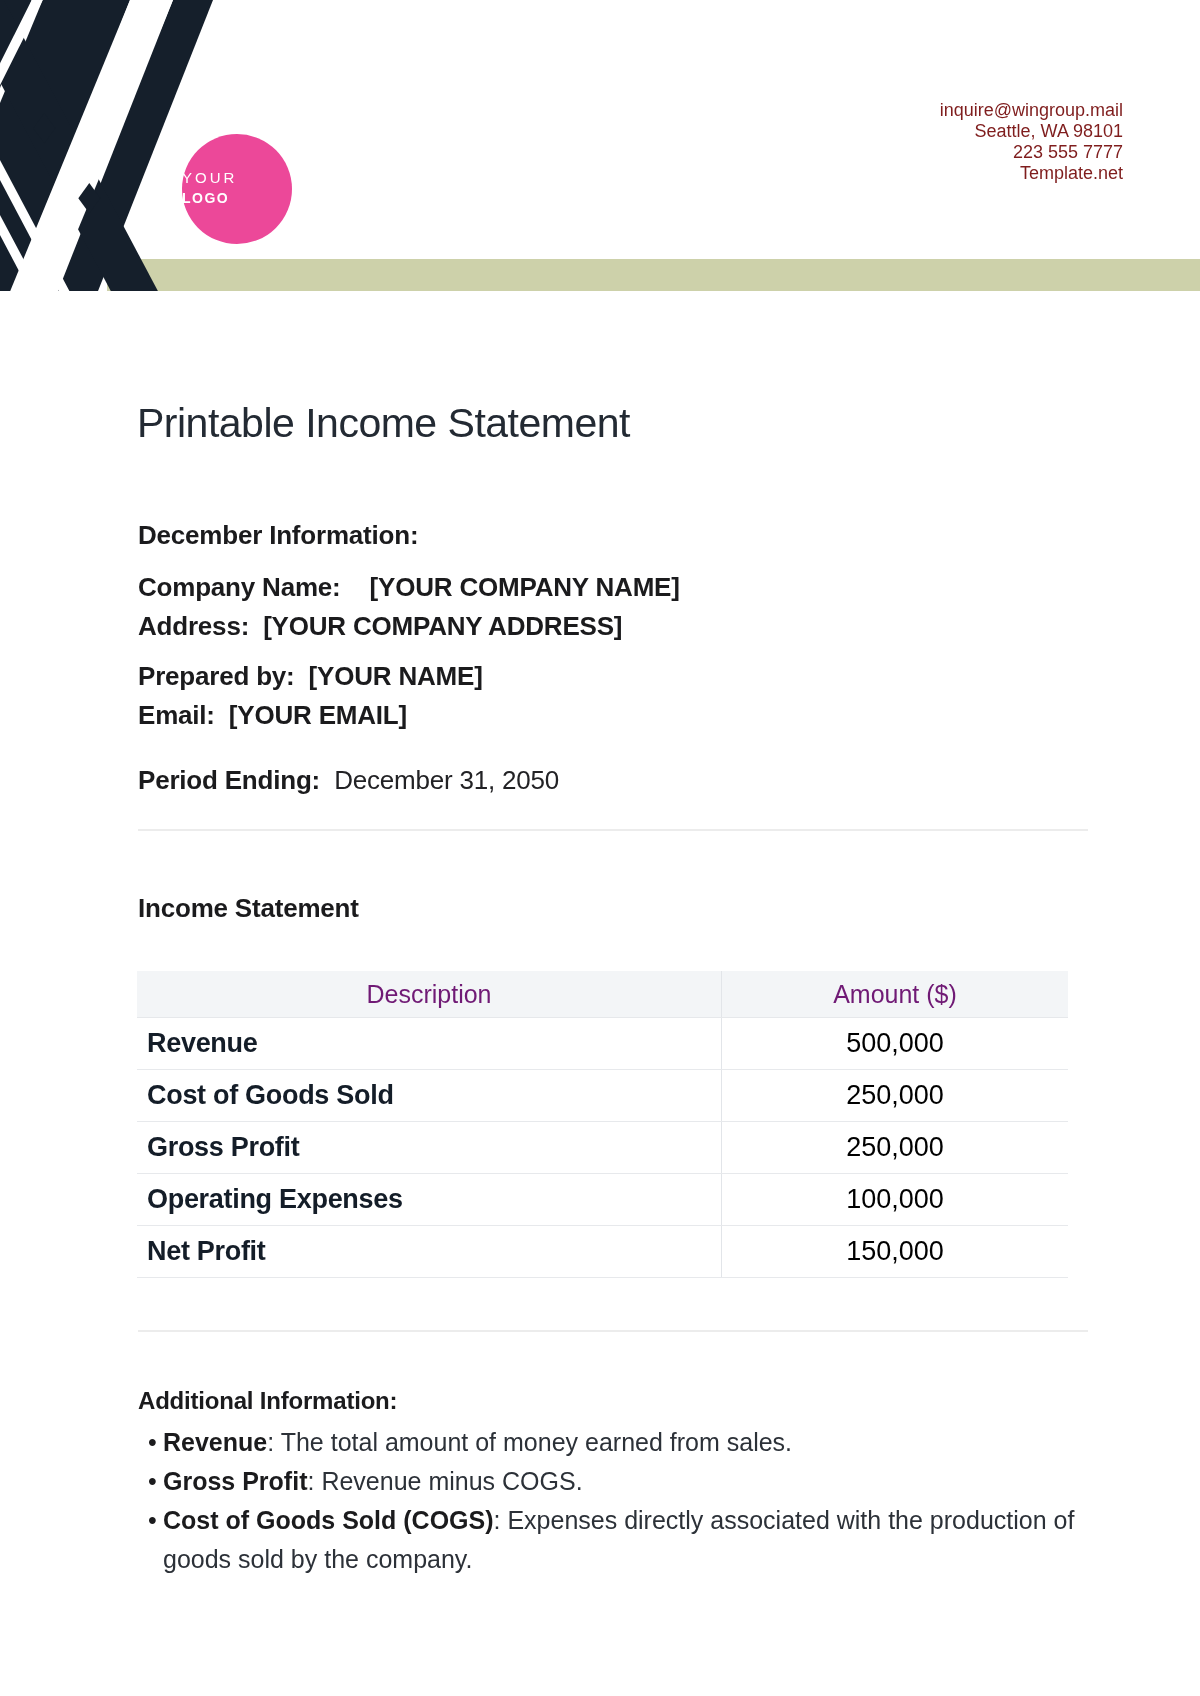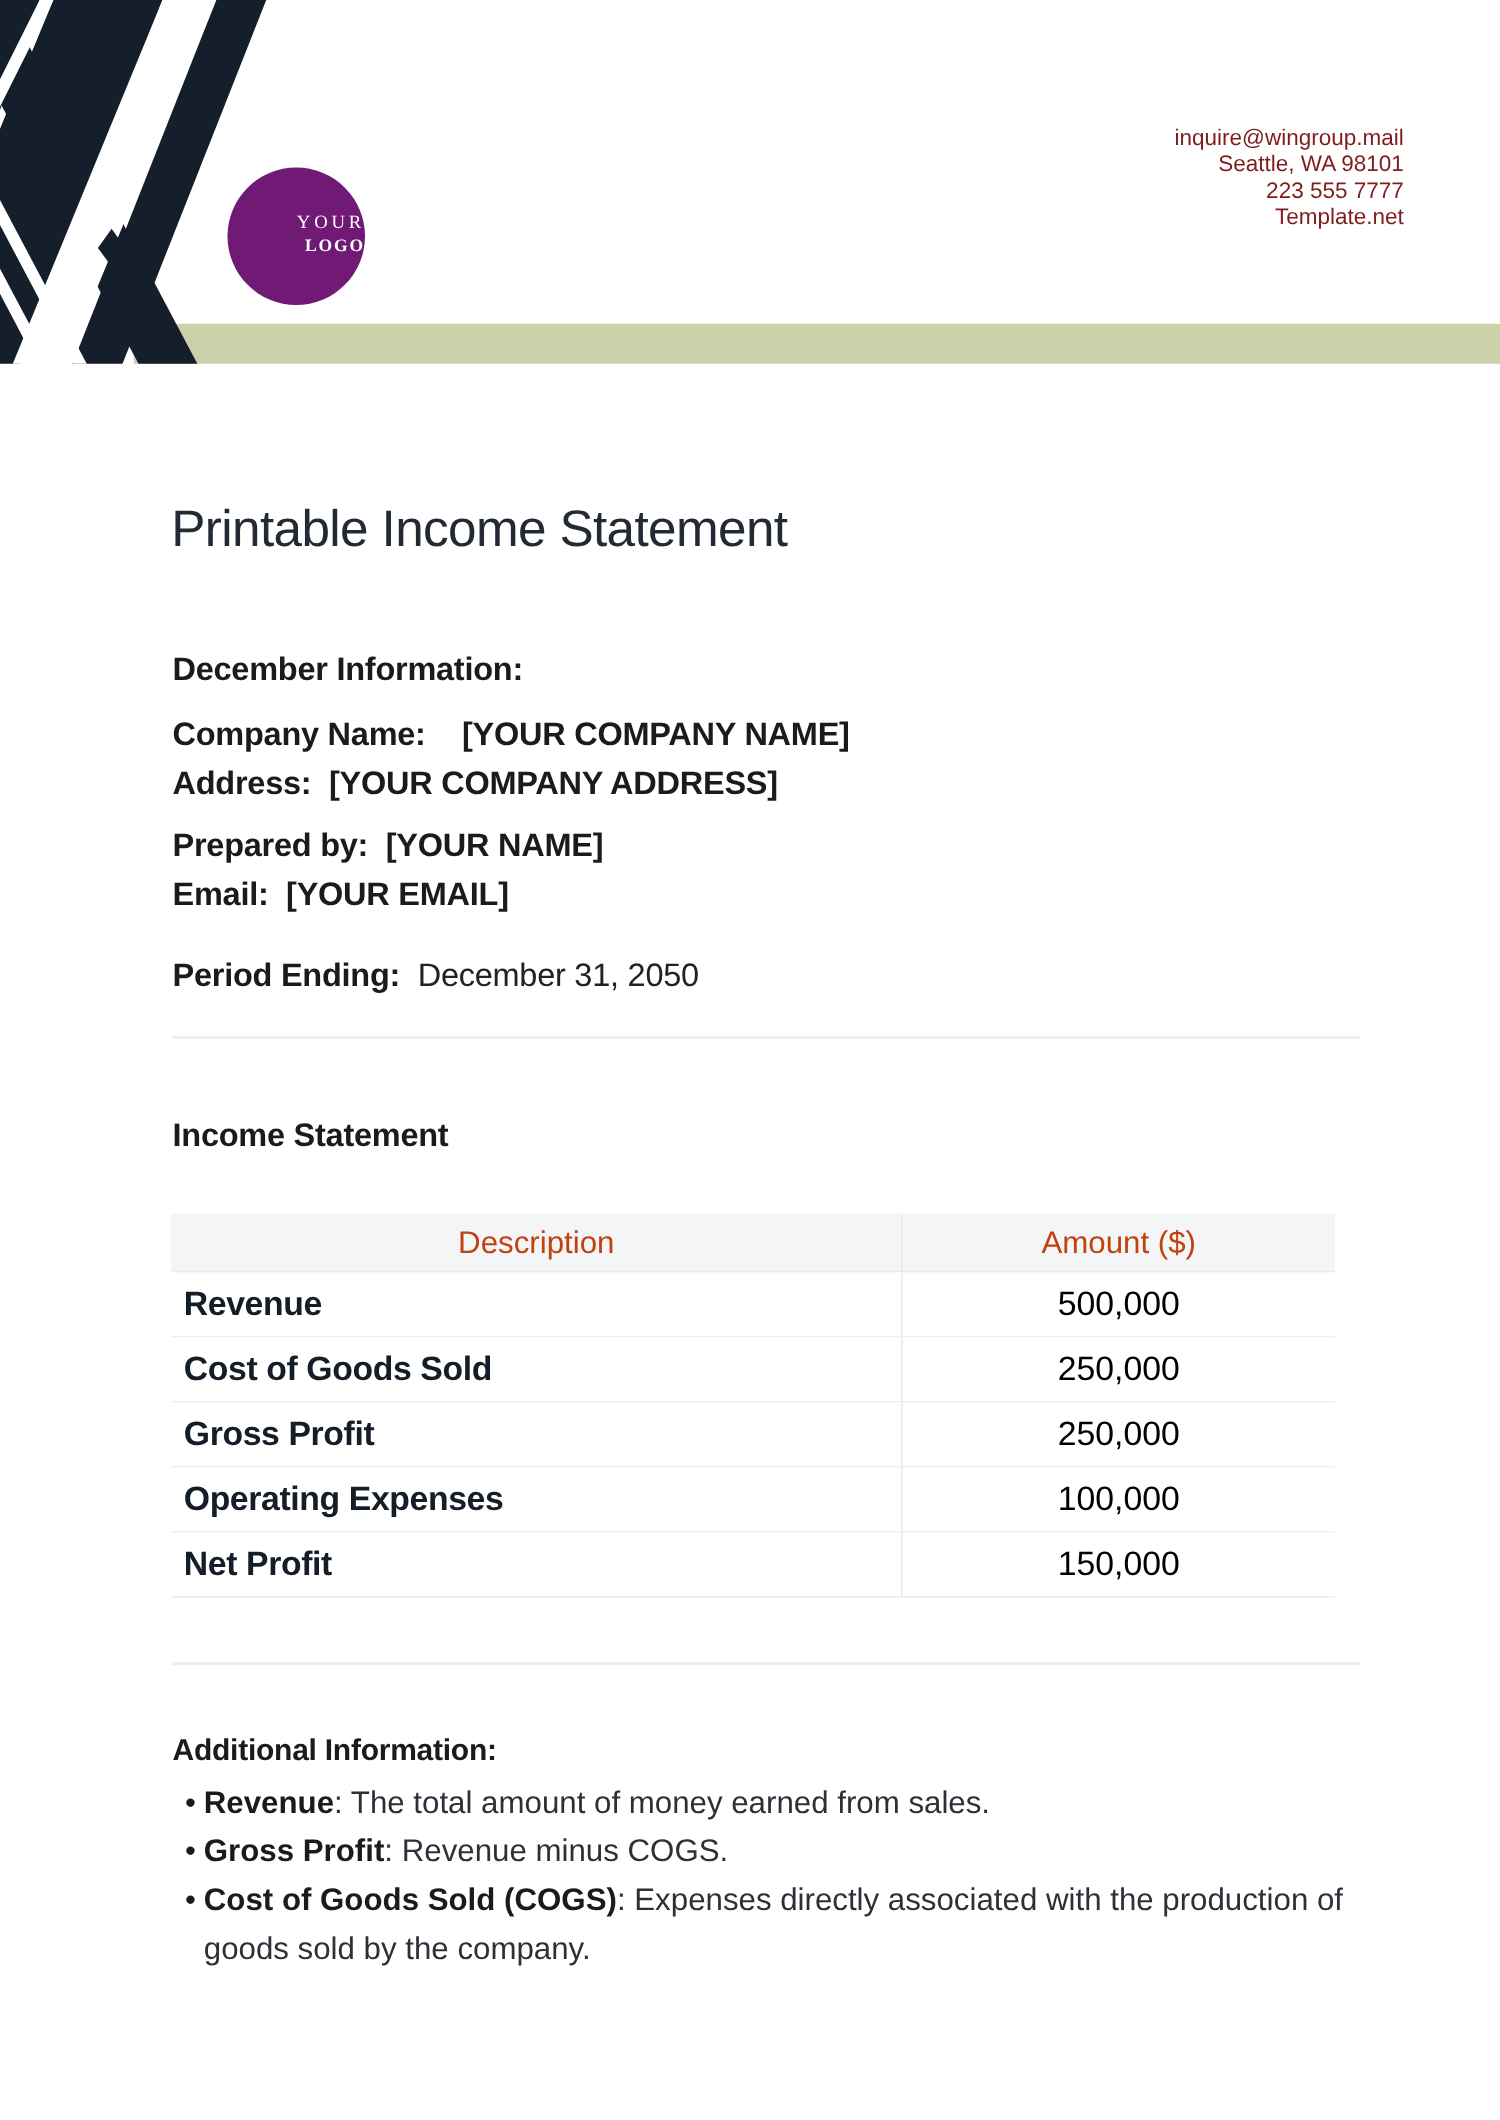--- a/index.html
+++ b/index.html
@@ -7,22 +7,22 @@
   .page {
     position:relative; width:1200px; height:1696px; background:#ffffff;
     font-family:"Liberation Sans", sans-serif; overflow:hidden;
   }
 
   
   .olive-band { position:absolute; left:107px; top:259px; right:0; height:32px; }
   .art-svg { position:absolute; left:0; top:0; }
   .logo-circle {
     position:absolute; left:182px; top:134px; width:110px; height:110px;
-    border-radius:50%; background:#701a75; color:#ffffff;
-    display:flex; flex-direction:column; align-items:flex-end; justify-content:center;font-family:Liberation Serif, serif;
+    border-radius:50%; background:#ec4899; color:#ffffff;
+    display:flex; flex-direction:column; align-items:flex-start; justify-content:center;
   }
   .logo-word-1 { font-size:15px; font-weight:400; letter-spacing:3px; line-height:18px; }
   .logo-word-2 { font-size:14px; font-weight:700; letter-spacing:1.5px; line-height:22px; }
 
   
   .contact { position:absolute; top:100px; right:77px; text-align:right;
     font-size:18px; line-height:21px; color:#7f1d1d; }
 
   
   .title { position:absolute; top:401px; left:137px; width:948px; text-align:left;
@@ -40,21 +40,21 @@
 
   .section-heading { position:absolute; left:138px; font-size:26px; line-height:28px;
     font-weight:700; color:#1b1b1d; letter-spacing:-0.2px; }
   .h-statement { top:894px; }
   .h-additional { top:1387px; font-size:24px; }
 
   
   .inc-table { position:absolute; left:137px; top:971px; width:931px; }
   .t-head { display:flex; background:#f3f5f7; height:47px; border-bottom:1px solid #e6e8eb; }
   .th { display:flex; align-items:center; justify-content:center;
-    font-size:25px; color:#c2410c; font-weight:400; }
+    font-size:25px; color:#701a75; font-weight:400; }
   .col-desc { width:585px; border-right:1px solid #e2e5e9; }
   .col-amt  { width:346px; }
   .t-row { display:flex; height:52px; border-bottom:1px solid #e7e9ec; background:#ffffff; }
   .td-desc { display:flex; align-items:center; padding-left:10px;
     font-size:27px; font-weight:700; color:#141d28; letter-spacing:-0.3px; }
   .td-amt { display:flex; align-items:center; justify-content:center;
     font-size:27px; font-weight:400; color:#000000; }
 
   
   .bullets { position:absolute; left:148px; top:1423px; width:960px; list-style:none;

